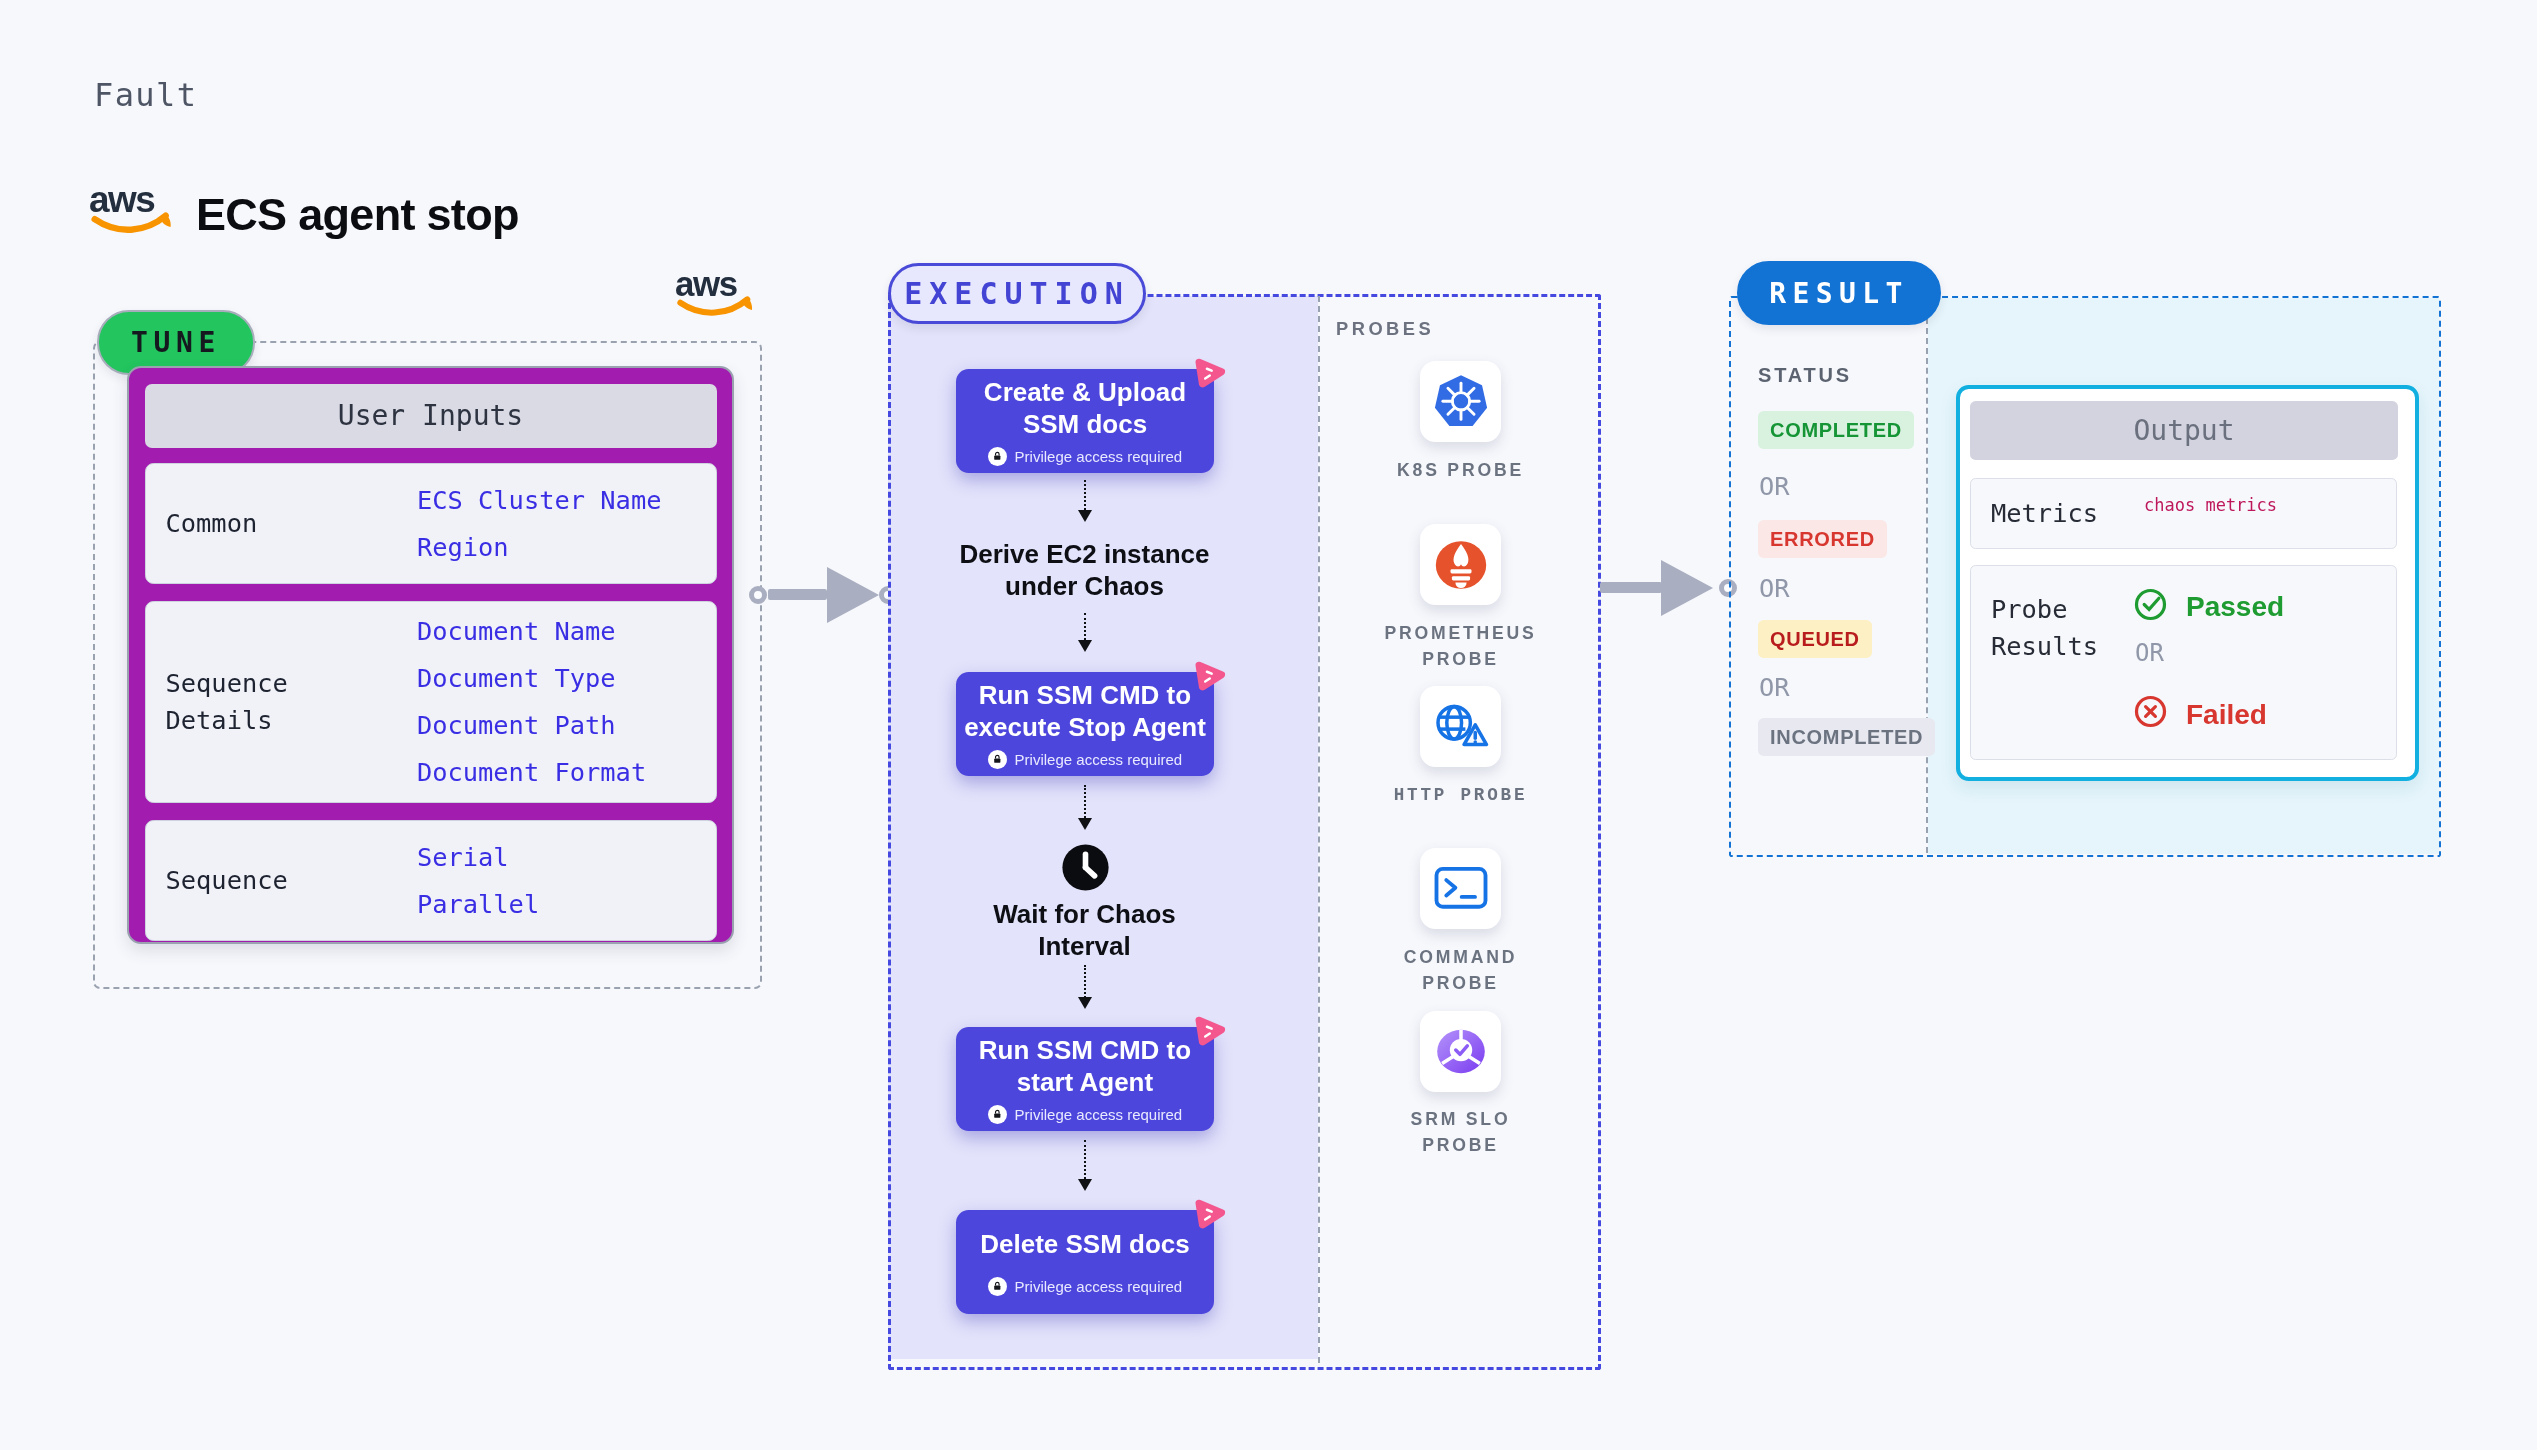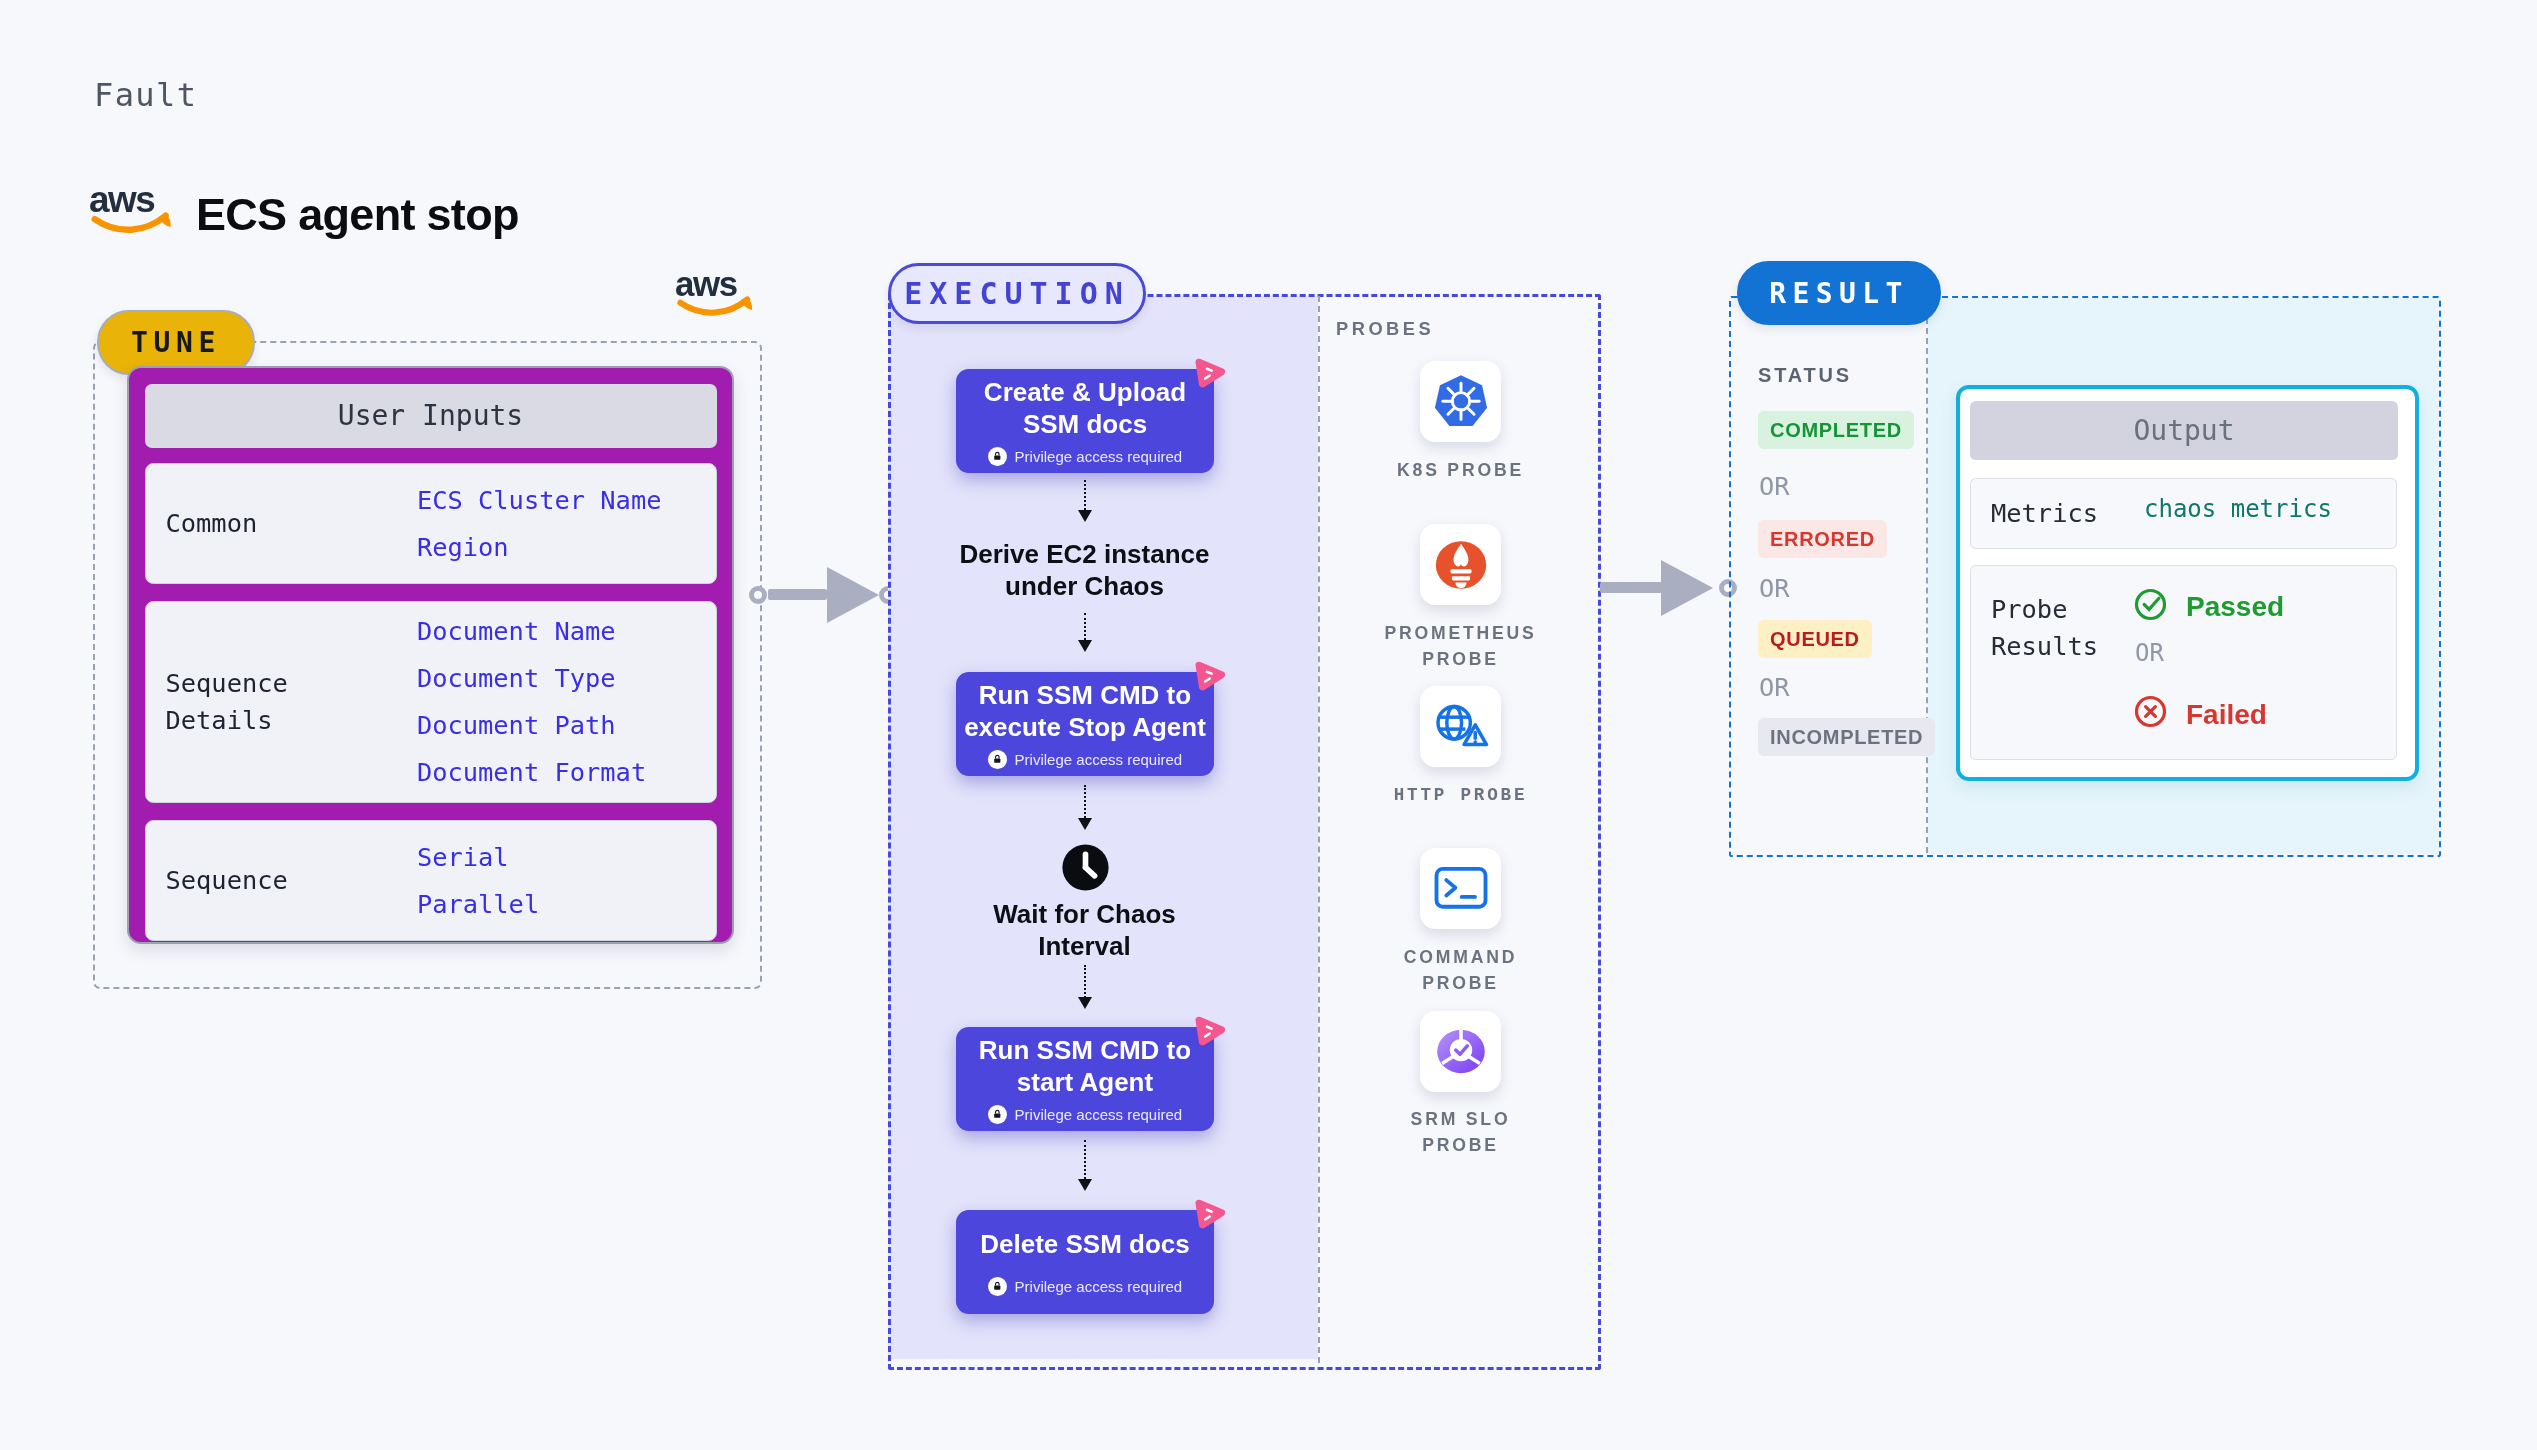--- a/index.html
+++ b/index.html
@@ -7,21 +7,21 @@
   .abs{position:absolute;}
   #canvas{position:relative;width:2538px;height:1451px;overflow:hidden;background:#f7f8fc;}
   .mono{font-family:"DejaVu Sans Mono","Liberation Mono",monospace;}
 
   
   .eyebrow{font-size:32px;color:#4e5565;letter-spacing:1.4px;}
   .page-title{font-size:45px;font-weight:bold;color:#0c0d11;letter-spacing:-0.7px;}
 
   
   .pill{display:flex;align-items:center;justify-content:center;border-radius:32px;font-weight:bold;box-shadow:0 4.2px 10px rgba(40,45,80,.10);}
-  .pill-tune{background:#eab308;border:2.8px solid #a7adba;color:#15181e;font-size:28px;letter-spacing:5.6px;}
+  .pill-tune{background:#22c55e;border:2.8px solid #a7adba;color:#15181e;font-size:28px;letter-spacing:5.6px;}
   .pill-exec{background:#e7e7fd;border:3.5px solid #4a4ad8;color:#4343d4;font-size:30px;letter-spacing:7px;}
   .pill-result{background:#1273d4;border:3.5px solid #1273d4;color:#ffffff;font-size:28px;letter-spacing:6.4px;}
 
   
   .frame-gray{border:2.8px dashed #9aa2b0;border-radius:7px;}
   .frame-indigo{border:3.5px dashed #4649e0;border-radius:2.8px;}
   .frame-blue{border:2.8px dashed #1273d4;border-radius:2.8px;}
   .vdivider-gray{width:0;border-left:2.8px dashed #98a1af;}
 
   
@@ -364,21 +364,21 @@
   <div class="abs or mono" style="left:1759px;top:573px;">OR</div>
   <div class="abs sbadge" style="left: 1758px; top: 620px; background: rgb(253, 240, 196); color: #b91c1c;">QUEUED</div>
   <div class="abs or mono" style="left:1759px;top:672px;">OR</div>
   <div class="abs sbadge" style="left: 1758px; top: 718px; background: rgb(232, 233, 240); color: rgb(107, 114, 128);">INCOMPLETED</div>
 
   <div class="abs output-box" style="left:1956px;top:385px;width:455px;height:388px;"></div>
   <div class="abs out-head mono" style="left:1970px;top:401px;width:428px;height:59px;">Output</div>
 
   <div class="abs out-row" style="left:1970px;top:478px;width:425px;height:69px;"></div>
   <div class="abs out-label mono" style="left:1991px;top:495px;">Metrics</div>
-  <div class="abs mono" style="left:2144px;top:495px;font-size:24px;color:#0f766e;cursor:pointer;">chaos metrics</div>
+  <div class="abs mono" style="left:2144px;top:495px;font-size:17px;color:#be185d;cursor:pointer;">chaos metrics</div>
 
   <div class="abs out-row" style="left:1970px;top:565px;width:425px;height:193px;"></div>
   <div class="abs out-label mono" style="left:1991px;top:591px;">
     <div>Probe</div>
     <div>Results</div>
   </div>
   <div class="abs" style="left:2133px;top:587px;">
     <svg width="35" height="35" viewBox="0 0 50 50">
         <circle cx="25" cy="25" r="20" fill="none" stroke="#1e9b31" stroke-width="4.6"></circle>
         <path d="M16 25 l7 7 l14 -16" fill="none" stroke="#1e9b31" stroke-width="4.6" stroke-linecap="round"></path>

